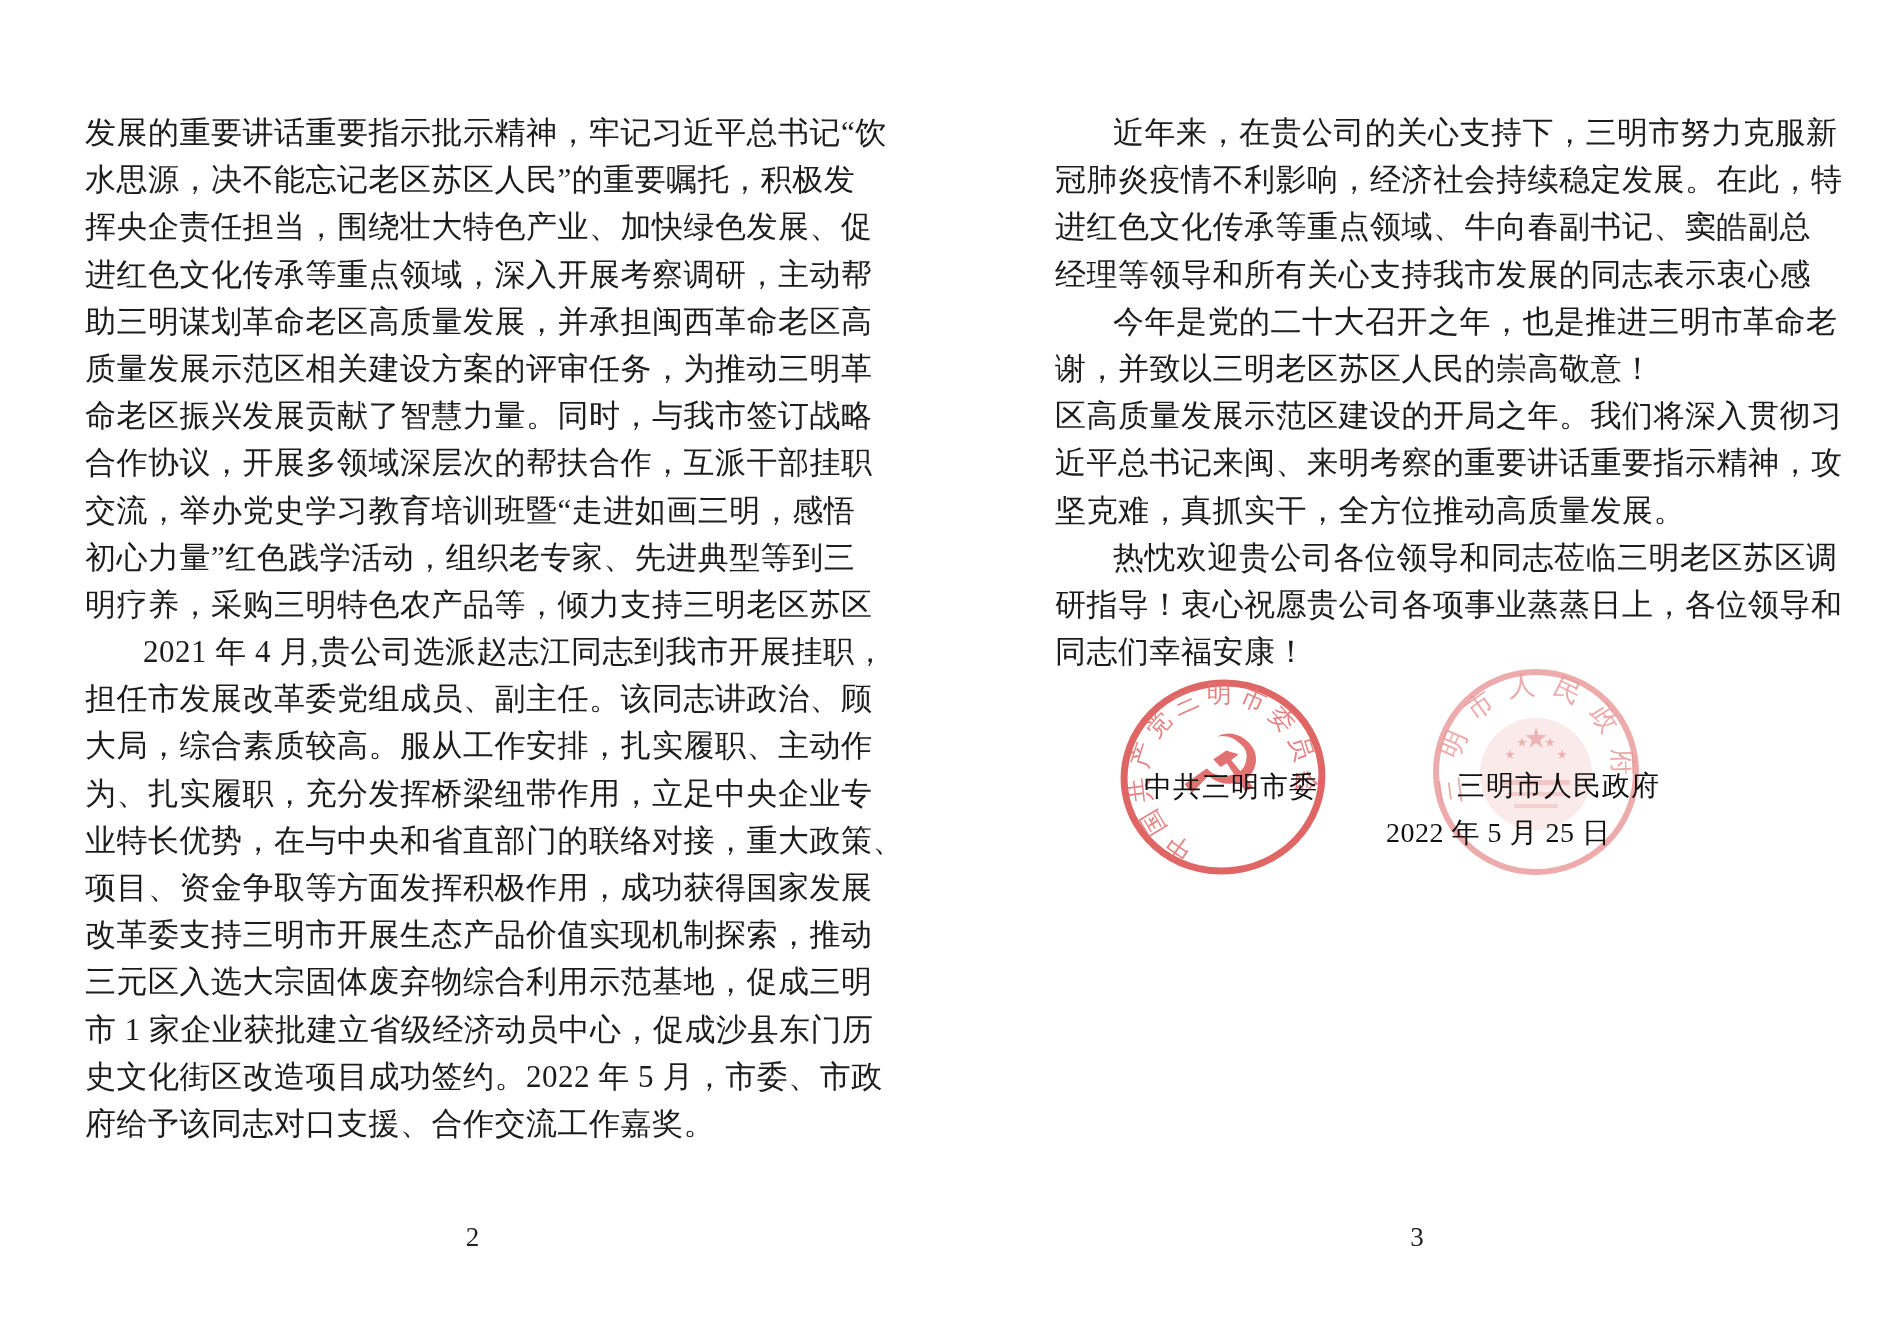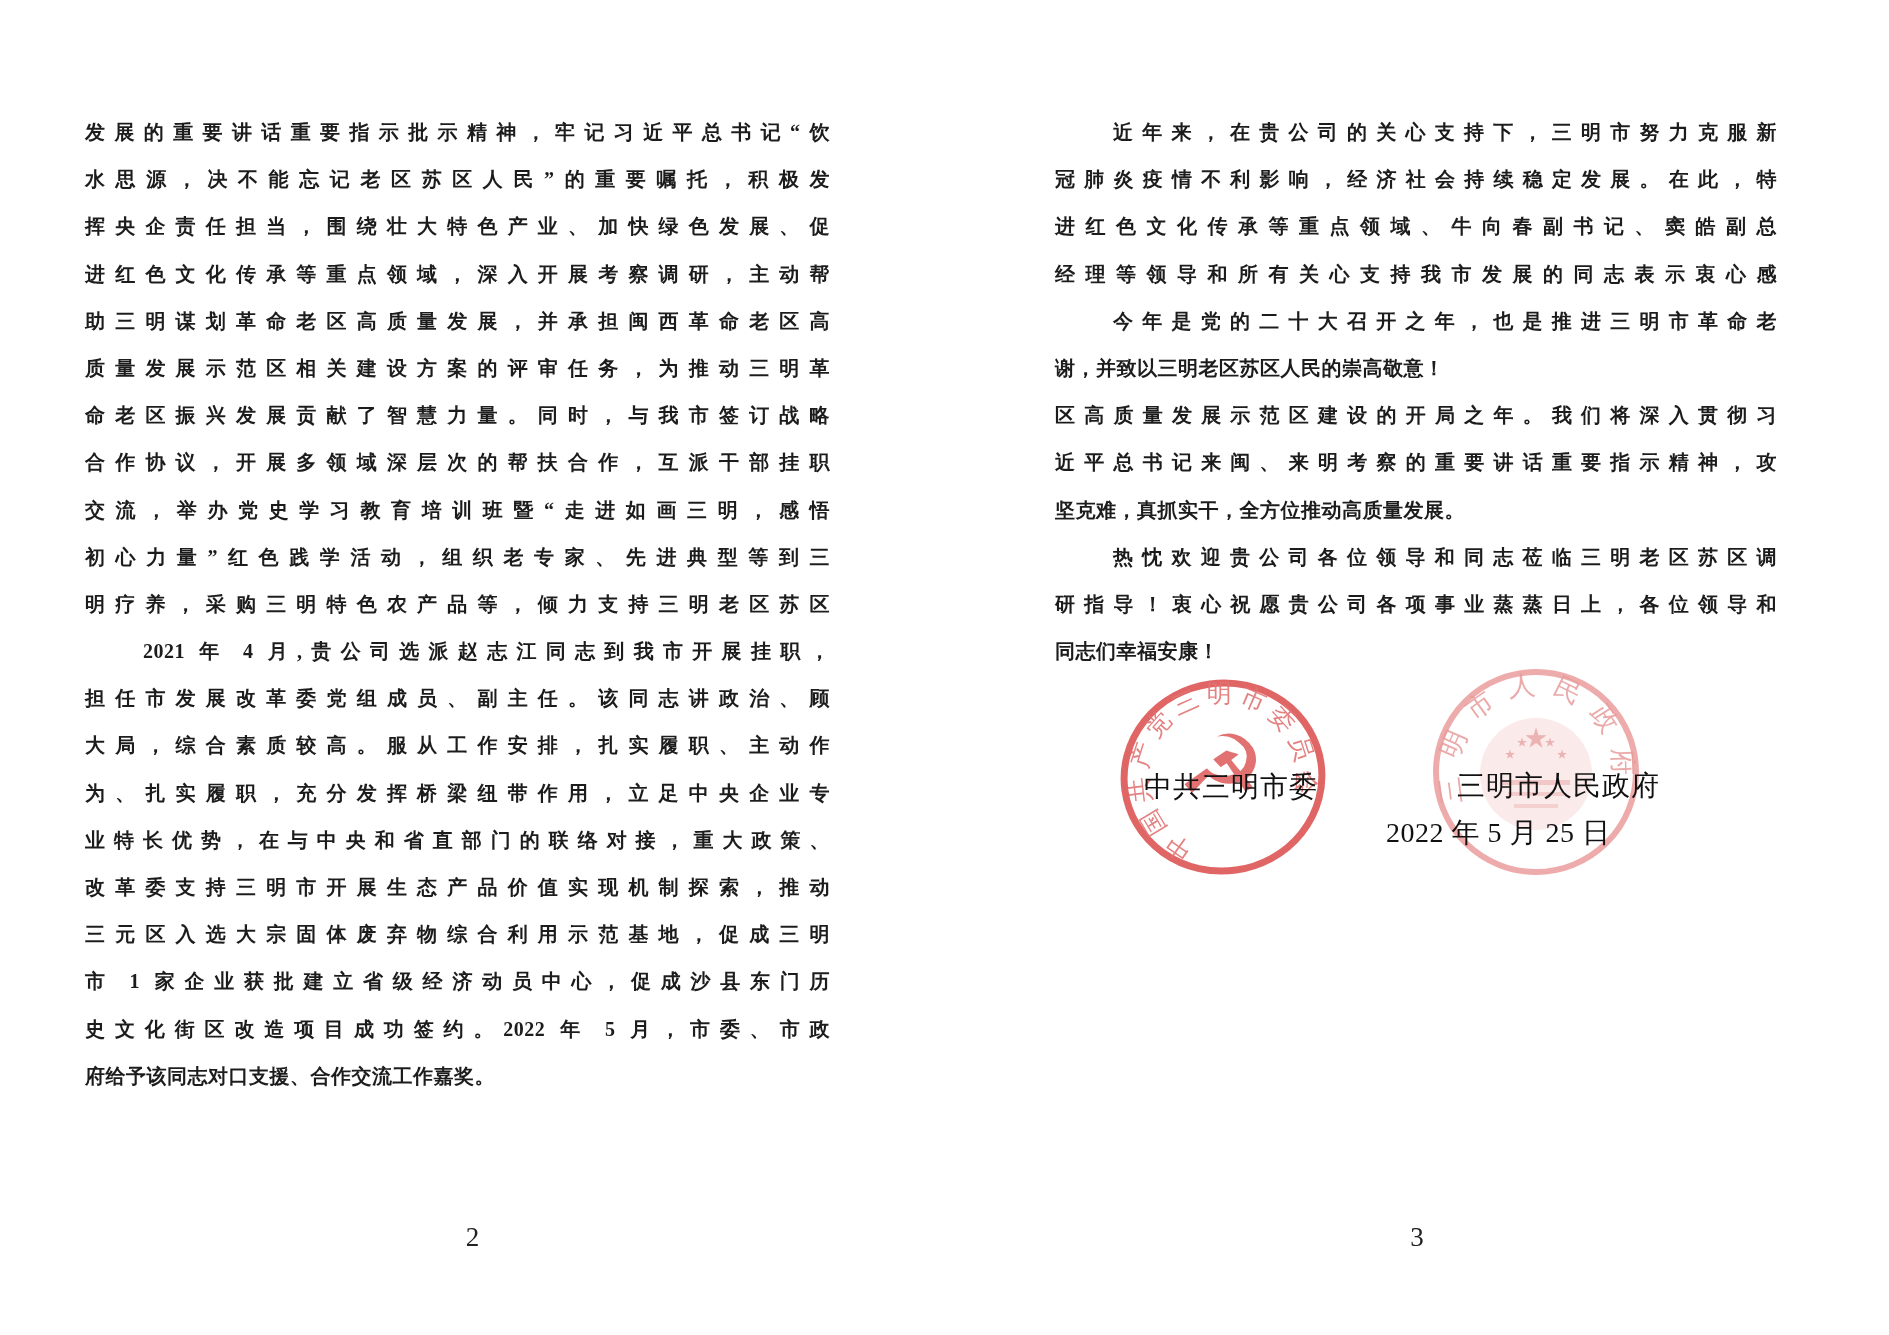--- a/index.html
+++ b/index.html
@@ -1,20 +1,20 @@
 <!DOCTYPE html>
 <html lang="zh"><head>
 <meta charset="utf-8">
 <style>
   html,body{margin:0;padding:0;background:#ffffff;}
   #page{position:relative;width:1889px;height:1335px;background:#ffffff;overflow:hidden;
         font-family:"Liberation Serif","DejaVu Serif",serif;color:#1c1c1c;}
   .column{position:absolute;}
-  .line{width:100%;box-sizing:border-box;height:47.2px;line-height:47.2px;font-size:20px;
-        text-align:justify;text-align-last:justify;white-space:nowrap;letter-spacing:0.5px;font-weight:bold;}
+  .line{width:100%;box-sizing:border-box;height:47.2px;line-height:47.2px;font-size:31px;
+        text-align:justify;text-align-last:justify;white-space:nowrap;letter-spacing:0.5px;}
   .line.end{text-align-last:left;}
   .line.indent{padding-left:58px;}
   #left-column{left:85px;top:109px;width:745px;}
   #right-column{left:1055px;top:109px;width:722px;}
   .page-number{position:absolute;top:1222px;height:30px;line-height:30px;font-size:27px;
                text-align:center;color:#222;}
   #page-number-left{left:0;width:945px;}
   #page-number-right{left:945px;width:944px;}
   .seal{position:absolute;}
   #party-seal{left:1112px;top:670px;}
@@ -40,20 +40,21 @@
     <div class="line">命老区振兴发展贡献了智慧力量。同时，与我市签订战略</div>
     <div class="line">合作协议，开展多领域深层次的帮扶合作，互派干部挂职</div>
     <div class="line">交流，举办党史学习教育培训班暨“走进如画三明，感悟</div>
     <div class="line">初心力量”红色践学活动，组织老专家、先进典型等到三</div>
     <div class="line">明疗养，采购三明特色农产品等，倾力支持三明老区苏区</div>
     <div class="line indent">2021 年 4 月,贵公司选派赵志江同志到我市开展挂职，</div>
     <div class="line">担任市发展改革委党组成员、副主任。该同志讲政治、顾</div>
     <div class="line">大局，综合素质较高。服从工作安排，扎实履职、主动作</div>
     <div class="line">为、扎实履职，充分发挥桥梁纽带作用，立足中央企业专</div>
     <div class="line">业特长优势，在与中央和省直部门的联络对接，重大政策、</div>
+    <div class="line">项目、资金争取等方面发挥积极作用，成功获得国家发展</div>
     <div class="line">改革委支持三明市开展生态产品价值实现机制探索，推动</div>
     <div class="line">三元区入选大宗固体废弃物综合利用示范基地，促成三明</div>
     <div class="line">市 1 家企业获批建立省级经济动员中心，促成沙县东门历</div>
     <div class="line">史文化街区改造项目成功签约。2022 年 5 月，市委、市政</div>
     <div class="line end">府给予该同志对口支援、合作交流工作嘉奖。</div>
   </div>
 
   <div id="right-column" class="column">
     <div class="line indent">近年来，在贵公司的关心支持下，三明市努力克服新</div>
     <div class="line">冠肺炎疫情不利影响，经济社会持续稳定发展。在此，特</div>

